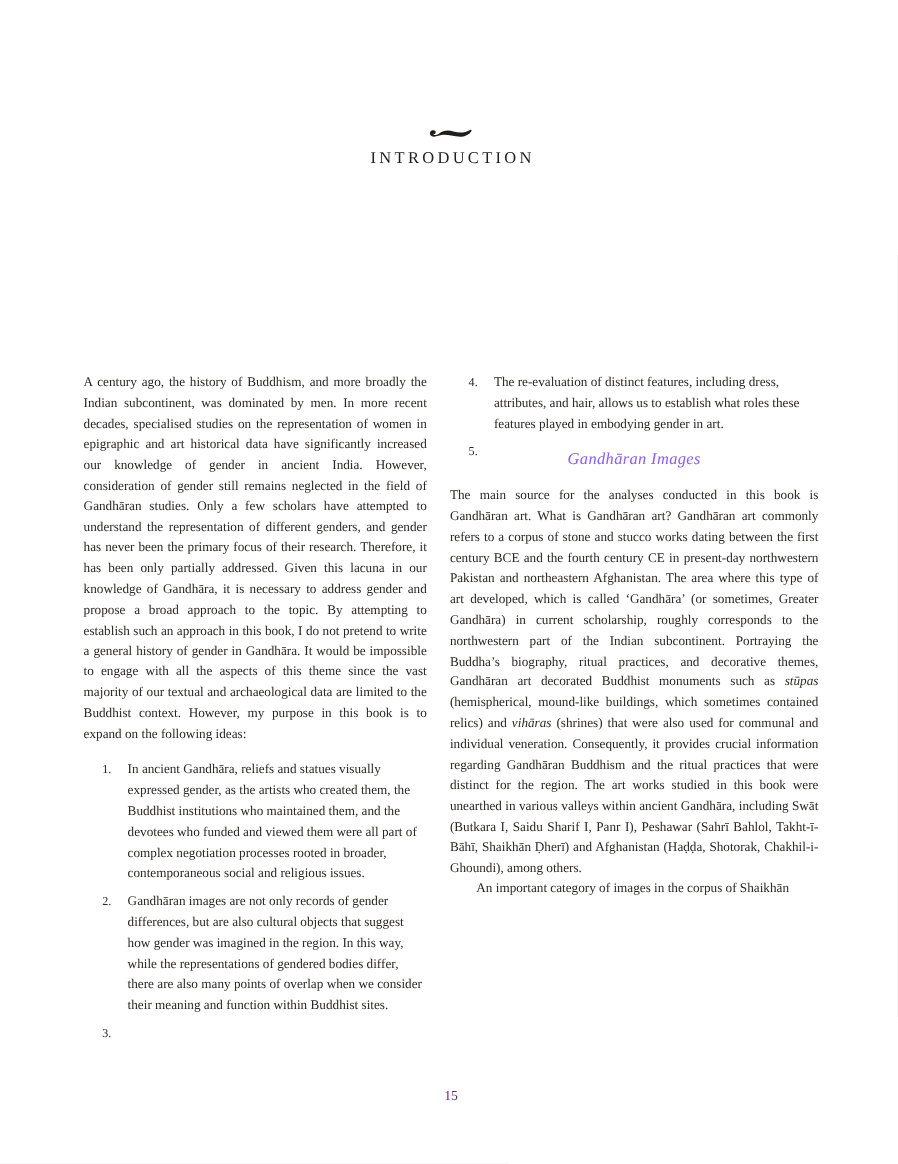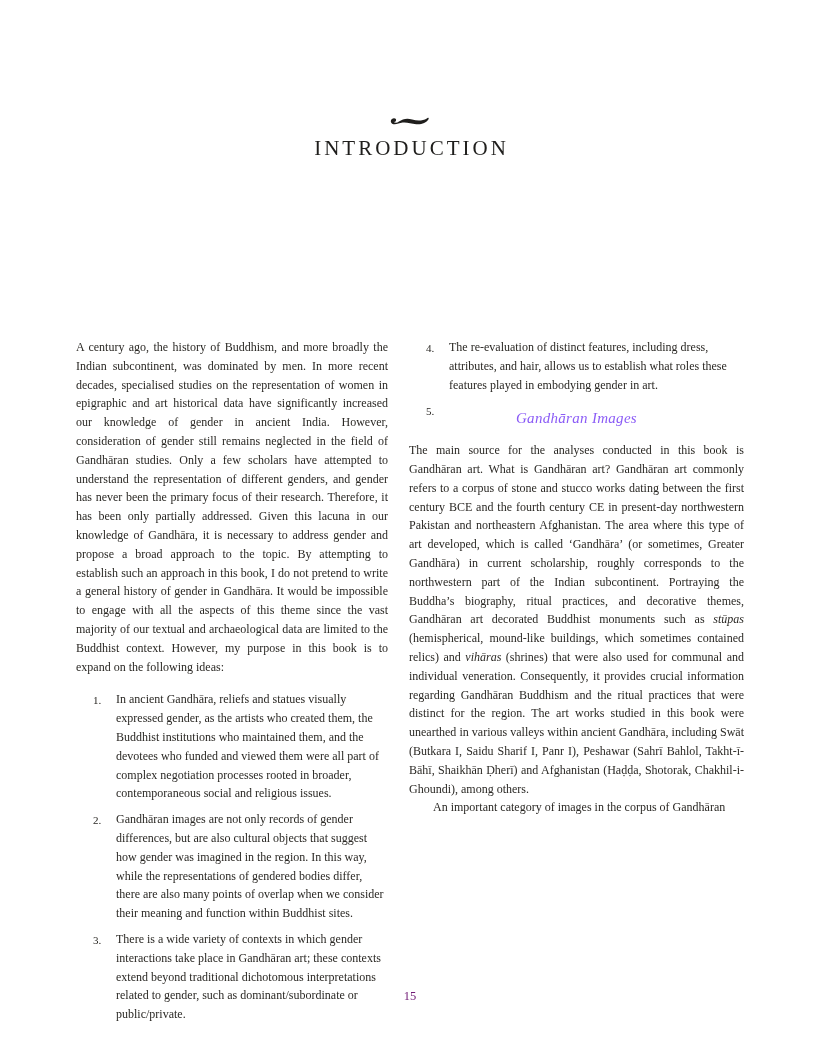--- a/index.html
+++ b/index.html
@@ -26,21 +26,21 @@
   }
   .ornament {
     display: block;
     margin: 0 auto 7px auto;
     width: 42px;
     height: 17px;
   }
   .ornament svg { display: block; width: 100%; height: 100%; }
   .chapter-title {
     margin: 0;
-    font-size: 21px;
+    font-size: 15px;
     font-weight: 500;
     letter-spacing: 3px;
     padding-left: 3px; 
     color: #1f1e1c;
   }
   .columns {
     position: absolute;
     top: 338px;
     left: 76px;
     width: 668px;
@@ -125,42 +125,41 @@
         <li>
           <span class="li-num">1.</span>
           <span class="li-text">In ancient Gandhāra, reliefs and statues visually expressed gender, as the artists who created them, the Buddhist institutions who maintained them, and the devotees who funded and viewed them were all part of complex negotiation processes rooted in broader, contemporaneous social and religious issues.</span>
         </li>
         <li>
           <span class="li-num">2.</span>
           <span class="li-text">Gandhāran images are not only records of gender differences, but are also cultural objects that suggest how gender was imagined in the region. In this way, while the representations of gendered bodies differ, there are also many points of overlap when we consider their meaning and function within Buddhist sites.</span>
         </li>
         <li>
           <span class="li-num">3.</span>
-          <span class="li-text">There is a wide variety of contexts in which gender interactions take place in Gandhāran art; these contexts extend beyond traditional dichotomous interpretations related to gender, such as dominant/subordinate or public/private.</span>
         </li>
       </ol>
     </section>
 
     <section class="col-right">
       <ol class="numbered-list">
         <li>
           <span class="li-num">4.</span>
           <span class="li-text">The re-evaluation of distinct features, including dress, attributes, and hair, allows us to establish what roles these features played in embodying gender in art.</span>
         </li>
         <li>
           <span class="li-num">5.</span>
         </li>
       </ol>
 
 
       <h2 class="section-heading">Gandhāran Images</h2>
 
       <p class="justified"><span>The main source for the analyses conducted in this book is Gandhāran art. What is Gandhāran art? Gandhāran art commonly refers to a corpus of stone and stucco works dating between the first century BCE and the fourth century CE in present-day northwestern Pakistan and northeastern Afghanistan. The area where this type of art developed, which is called ‘Gandhāra’ (or sometimes, Greater Gandhāra) in current scholarship, roughly corresponds to the northwestern part of the Indian subcontinent. Portraying the Buddha’s biography, ritual practices, and decorative themes, Gandhāran art decorated Buddhist monuments such as </span><i>stūpas</i><span> (hemispherical, mound-like buildings, which sometimes contained relics) and </span><i>vihāras</i><span> (shrines) that were also used for communal and individual veneration. Consequently, it provides crucial information regarding Gandhāran Buddhism and the ritual practices that were distinct for the region. The art works studied in this book were unearthed in various valleys within ancient Gandhāra, including Swāt (Butkara I, Saidu Sharif I, Panr I), Peshawar (Sahrī Bahlol, Takht-ī-Bāhī, Shaikhān Ḍherī) and Afghanistan (Haḍḍa, Shotorak, Chakhil-i-Ghoundi), among others.</span></p>
 
-      <p class="para-indent">An important category of images in the corpus of Gandhāran</p>
+      <p class="para-indent">An important category of images in the corpus of Shaikhān</p>
     </section>
 
   </main>
 
   <footer>
     <div class="page-number">15</div>
   </footer>
 
 </div>
 

